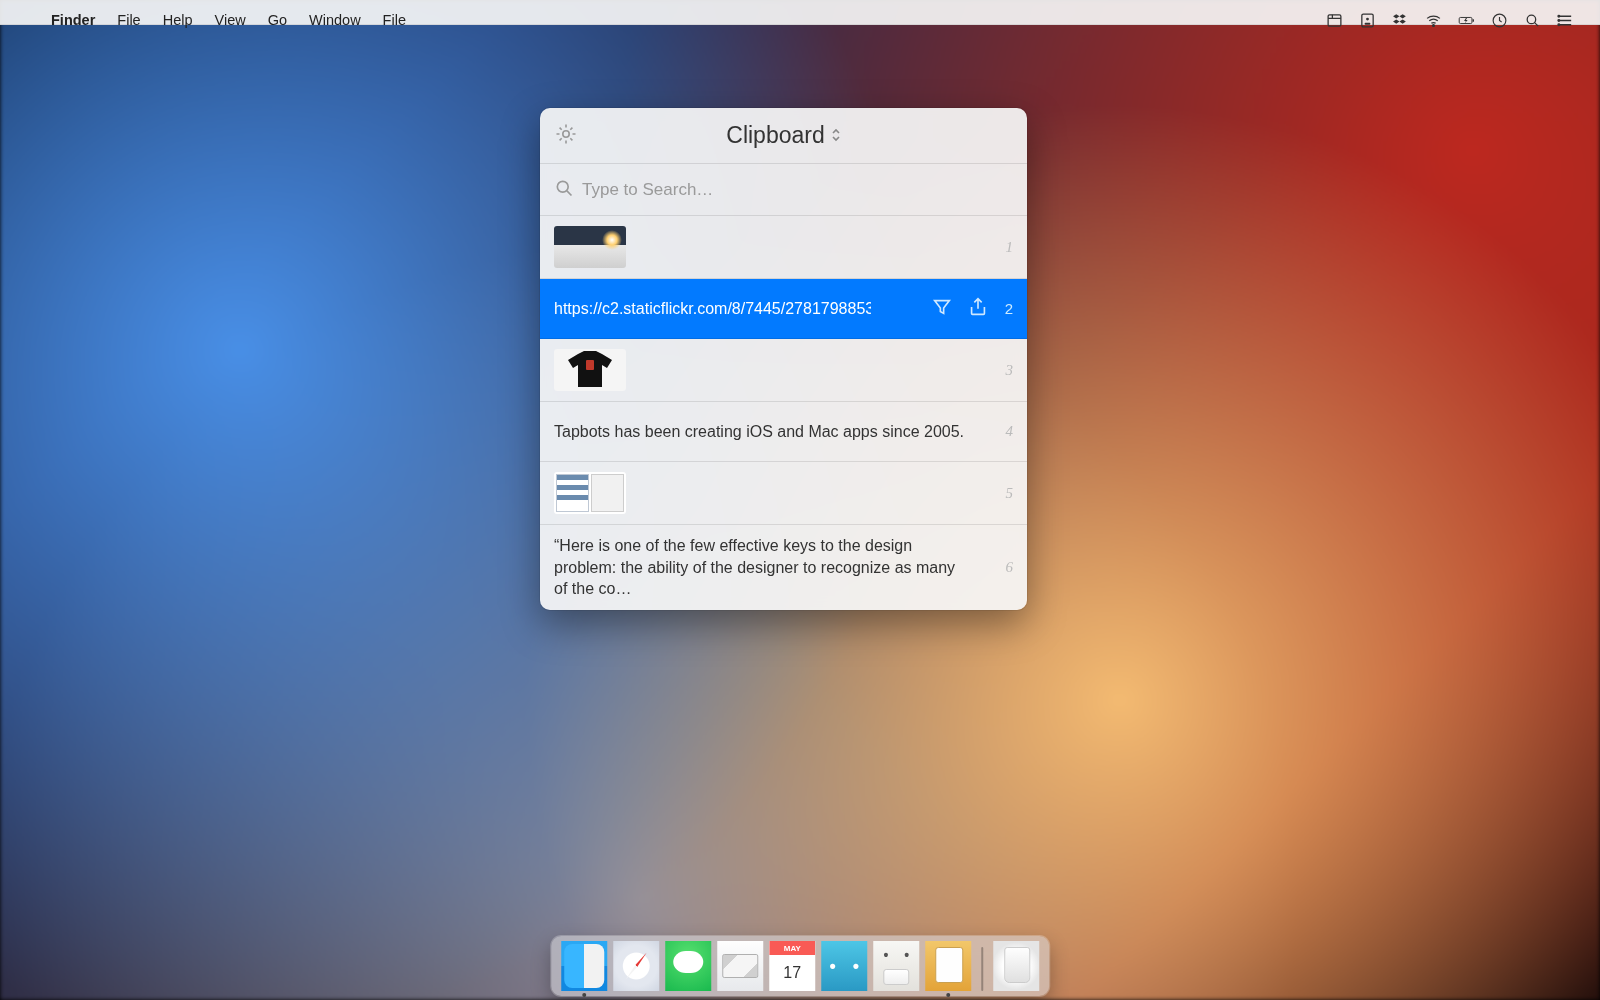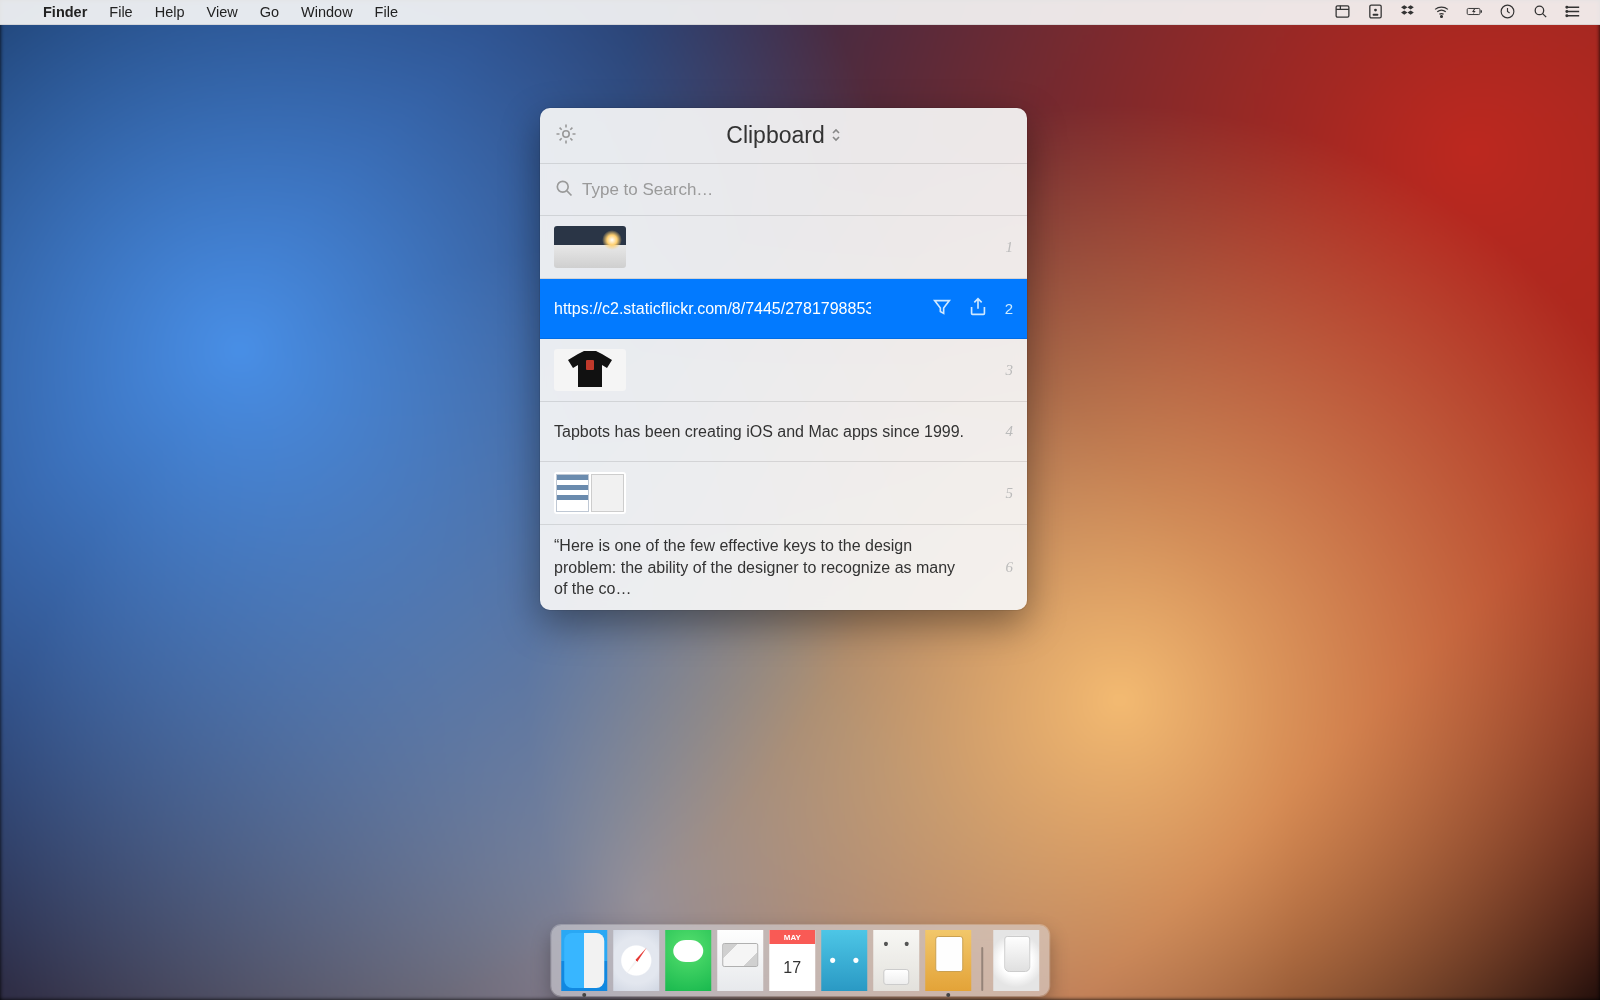--- a/index.html
+++ b/index.html
@@ -14,24 +14,24 @@
         radial-gradient(circle at 92% 15%, rgba(200,40,30,0.9) 0%, rgba(100,10,10,0.0) 50%),
         radial-gradient(circle at 40% 90%, rgba(180,200,230,0.6) 0%, rgba(0,0,0,0) 50%),
         linear-gradient(135deg,#0a1a3a 0%, #1e2d5a 20%, #3a2a30 55%, #8a2a18 80%, #1a0606 100%);
       filter:blur(2px);
     }
 
     
     .menubar{
       position:absolute; top:0; left:0; right:0; height:25px;
       background:rgba(245,245,245,0.92);
-      display:flex; align-items:flex-end;
+      display:flex; align-items:flex-start;
       font-size:14.5px; color:#222; z-index:10;
       border-bottom:1px solid rgba(0,0,0,0.08);
-      padding:4px;
+      padding:12px;
     }
     .menuleft{display:flex;align-items:center;gap:0;}
     .apple{width:28px;text-align:center;font-size:16px;}
     .mi{padding:0 11px; cursor:default;}
     .mi.bold{font-weight:700;}
     .spacer{flex:1;}
     .status-icons{display:flex;align-items:center;gap:16px;padding-right:14px;color:#333;}
     .status-icons svg{width:17px;height:17px;display:block;}
 
     
@@ -92,21 +92,21 @@
 
     
     .dock{
       position:absolute; bottom:4px; left:50%; transform:translateX(-50%);
       background:rgba(220,220,224,0.55);
       border-radius:10px; padding:5px 10px;
       display:flex;align-items:flex-end;gap:6px;
       box-shadow:0 0 0 1px rgba(255,255,255,0.25),0 8px 20px rgba(0,0,0,0.3);
       backdrop-filter:blur(8px);
     }
-    .dock-item{width:46px;height:61px;border-radius:0;position:relative;justify-content:flex-end;}
+    .dock-item{width:46px;height:50px;border-radius:0;position:relative;justify-content:flex-end;}
     .dock-item.running::after{content:"";position:absolute;bottom:-6px;left:50%;transform:translateX(-50%);width:4px;height:4px;border-radius:50%;background:#444;}
     .divider{width:1.5px;height:44px;background:rgba(0,0,0,0.28);margin:0 4px;border-radius:1px;}
     .dock-item.finder{background:linear-gradient(180deg,#2aa8f4 50%,#1188e0 50%);}
     .dock-item.finder::before{content:"";position:absolute;inset:3px;border-radius:8px;background:linear-gradient(90deg,#38b6ff 50%,#f2f2f2 50%);}
     .dock-item.safari{background:radial-gradient(circle at 50% 50%,#fff 0 38%,#e3e7ef 41% 60%,#d0d6e2 100%);}
     .dock-item.safari::before{content:"";position:absolute;left:50%;top:50%;width:4px;height:34px;background:linear-gradient(#e53935 50%,#f4f4f4 50%);transform:translate(-50%,-50%) rotate(38deg);clip-path:polygon(50% 0,85% 50%,50% 100%,15% 50%);}
     .dock-item.messages{background:radial-gradient(circle at 50% 30%,#57e06f,#19b94e);}
     .dock-item.messages::before{content:"";position:absolute;left:8px;top:10px;width:30px;height:22px;background:#fff;border-radius:50%/60%;}
     .dock-item.mail{background:linear-gradient(#fefefe,#e7e9ec);}
     .dock-item.mail::before{content:"";position:absolute;left:5px;right:5px;top:13px;height:22px;background:linear-gradient(135deg,#d0d0d0 25%,#f5f5f5 25% 75%,#d0d0d0 75%);border:1px solid #b0b0b0;border-radius:2px;}
@@ -253,21 +253,21 @@
             <path d="M20 4l6-3h12l6 3 10 6-5 8-5-3v22H20V15l-5 3-5-8 10-6z" fill="#111"></path>
             <rect x="28" y="10" width="8" height="10" rx="1" fill="#c0392b"></rect>
           </svg>
       </div>
     </div>
     <span class="num">3</span>
   </div>
 
   <div class="row">
     <div class="content">
-        <span class="txt">Tapbots has been creating iOS and Mac apps since 1999.</span>
+        <span class="txt">Tapbots has been creating iOS and Mac apps since 2005.</span>
       </div>
     <span class="num">4</span>
   </div>
 
   <div class="row">
     <div class="content">
       <div class="thumb tables">
         <div class="mini-table"></div>
           <div class="mini-table light"></div>
       </div>

